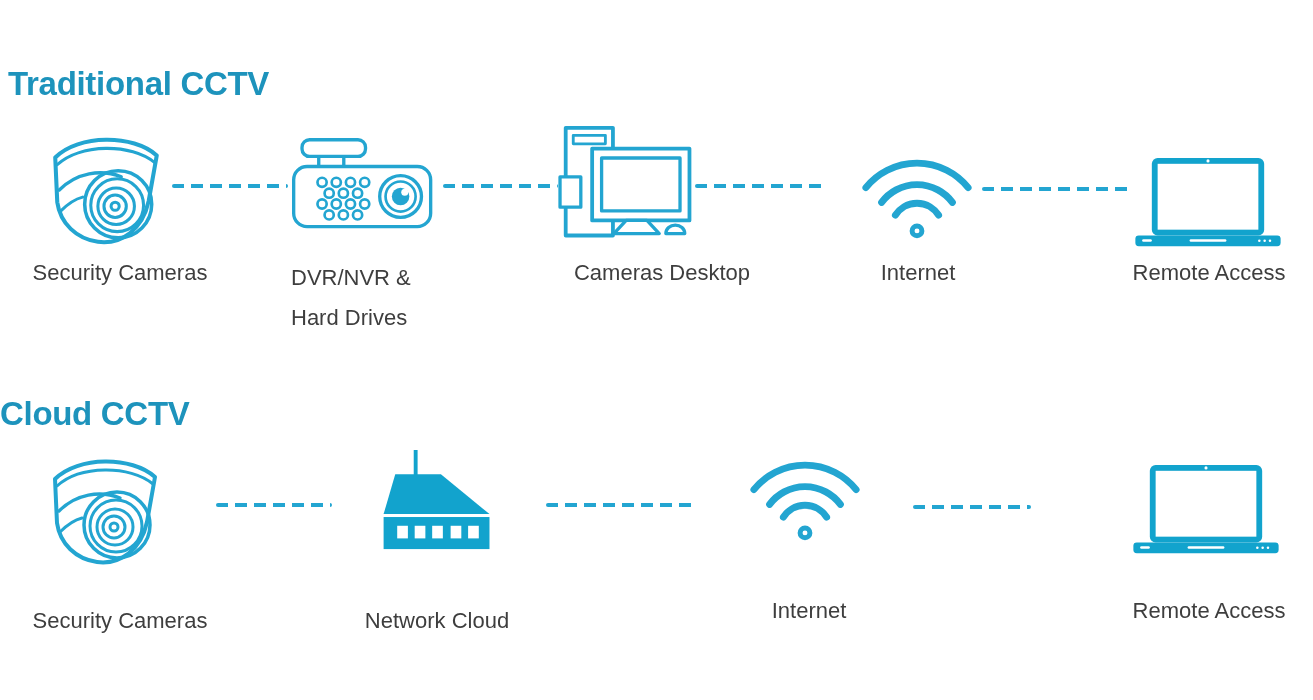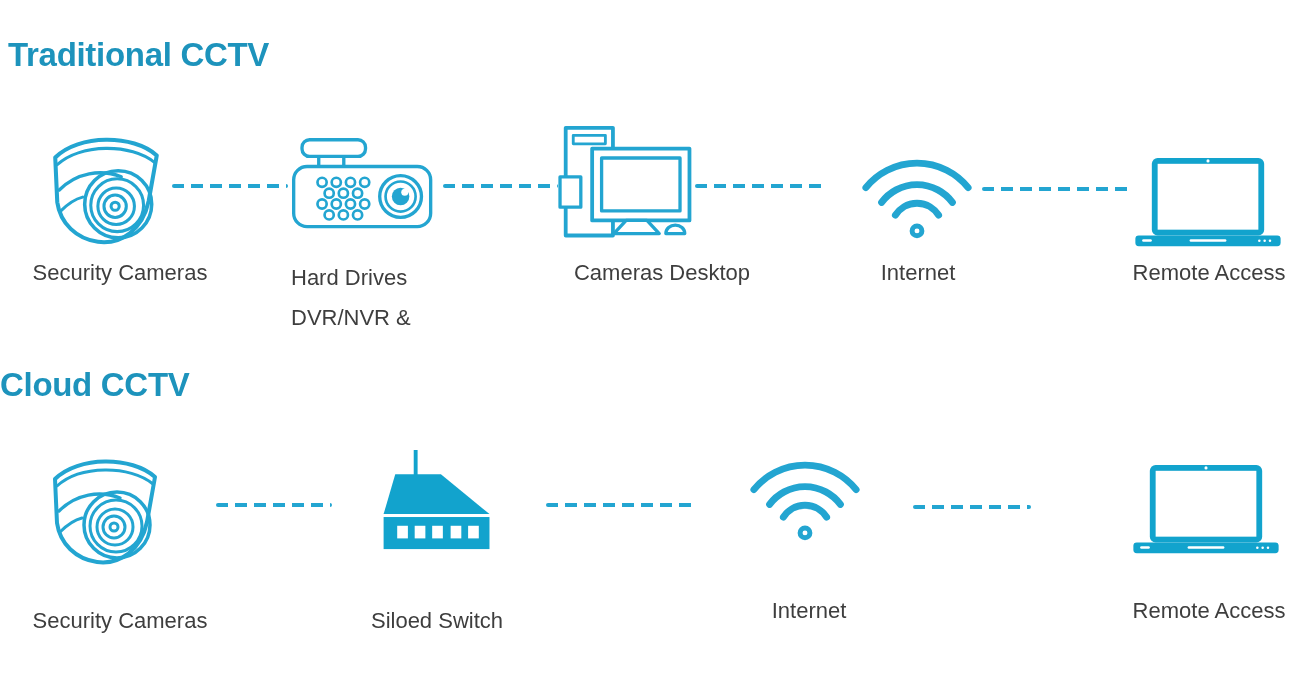--- a/index.html
+++ b/index.html
@@ -9,21 +9,21 @@
     --label:#3e3e3e;
   }
   *{margin:0;padding:0;box-sizing:border-box;}
   html,body{background:#ffffff;}
   body{
     width:1313px;height:700px;position:relative;overflow:hidden;
     font-family:"Liberation Sans","DejaVu Sans",sans-serif;
   }
   .abs{position:absolute;}
   .section-title{
-    font-size:33px;font-weight:800;color:var(--title);letter-spacing:-0.3px;
+    font-size:33px;font-weight:800;color:var(--title);letter-spacing:-0.3px;margin-top:29px;
   }
   .node-label{
     font-size:22px;color:var(--label);line-height:1.2;white-space:nowrap;
   }
   .centered{text-align:center;}
   .two-line{line-height:40px;white-space:nowrap;}
   .dash{
     position:absolute;height:4px;border-radius:2px;
     background:repeating-linear-gradient(90deg,var(--ic) 0 12px,transparent 12px 19px);
   }
@@ -122,22 +122,22 @@
 </div>
 
 <div class="dash" style="left:172px;top:184px;width:116px;"></div>
 <div class="dash" style="left:443px;top:184px;width:115px;"></div>
 <div class="dash" style="left:695px;top:184px;width:133px;"></div>
 <div class="dash" style="left:982px;top:187px;width:148px;"></div>
 
 <div class="abs node-label centered" style="left:0px;top:260px;width:240px;">Security Cameras</div>
 
 <div class="abs node-label two-line" style="left:291px;top:258px;">
+  <div>DVR/NVR &amp;</div>
   <div>Hard Drives</div>
-  <div>DVR/NVR &amp;</div>
 </div>
 
 <div class="abs node-label centered" style="left:562px;top:260px;width:200px;">Cameras Desktop</div>
 
 <div class="abs node-label centered" style="left:857px;top:260px;width:122px;">Internet</div>
 
 <div class="abs node-label centered" style="left:1105px;top:260px;width:208px;">Remote Access</div>
 
 <div class="abs section-title" style="left:0;top:366px;">Cloud CCTV</div>
 
@@ -196,17 +196,17 @@
     <circle cx="139" cy="85.5" r="1.3" fill="#ffffff"></circle>
   </svg>
 </div>
 
 <div class="dash thin" style="left:216px;top:503px;width:116px;"></div>
 <div class="dash thin" style="left:546px;top:503px;width:147px;"></div>
 <div class="dash thin" style="left:913px;top:505px;width:118px;"></div>
 
 <div class="abs node-label centered" style="left:0px;top:608px;width:240px;">Security Cameras</div>
 
-<div class="abs node-label centered" style="left:327px;top:608px;width:220px;">Siloed Switch</div>
+<div class="abs node-label centered" style="left:327px;top:608px;width:220px;">Network Cloud</div>
 
 <div class="abs node-label centered" style="left:745px;top:598px;width:128px;">Internet</div>
 
 <div class="abs node-label centered" style="left:1105px;top:598px;width:208px;">Remote Access</div>
 
 </body></html>

